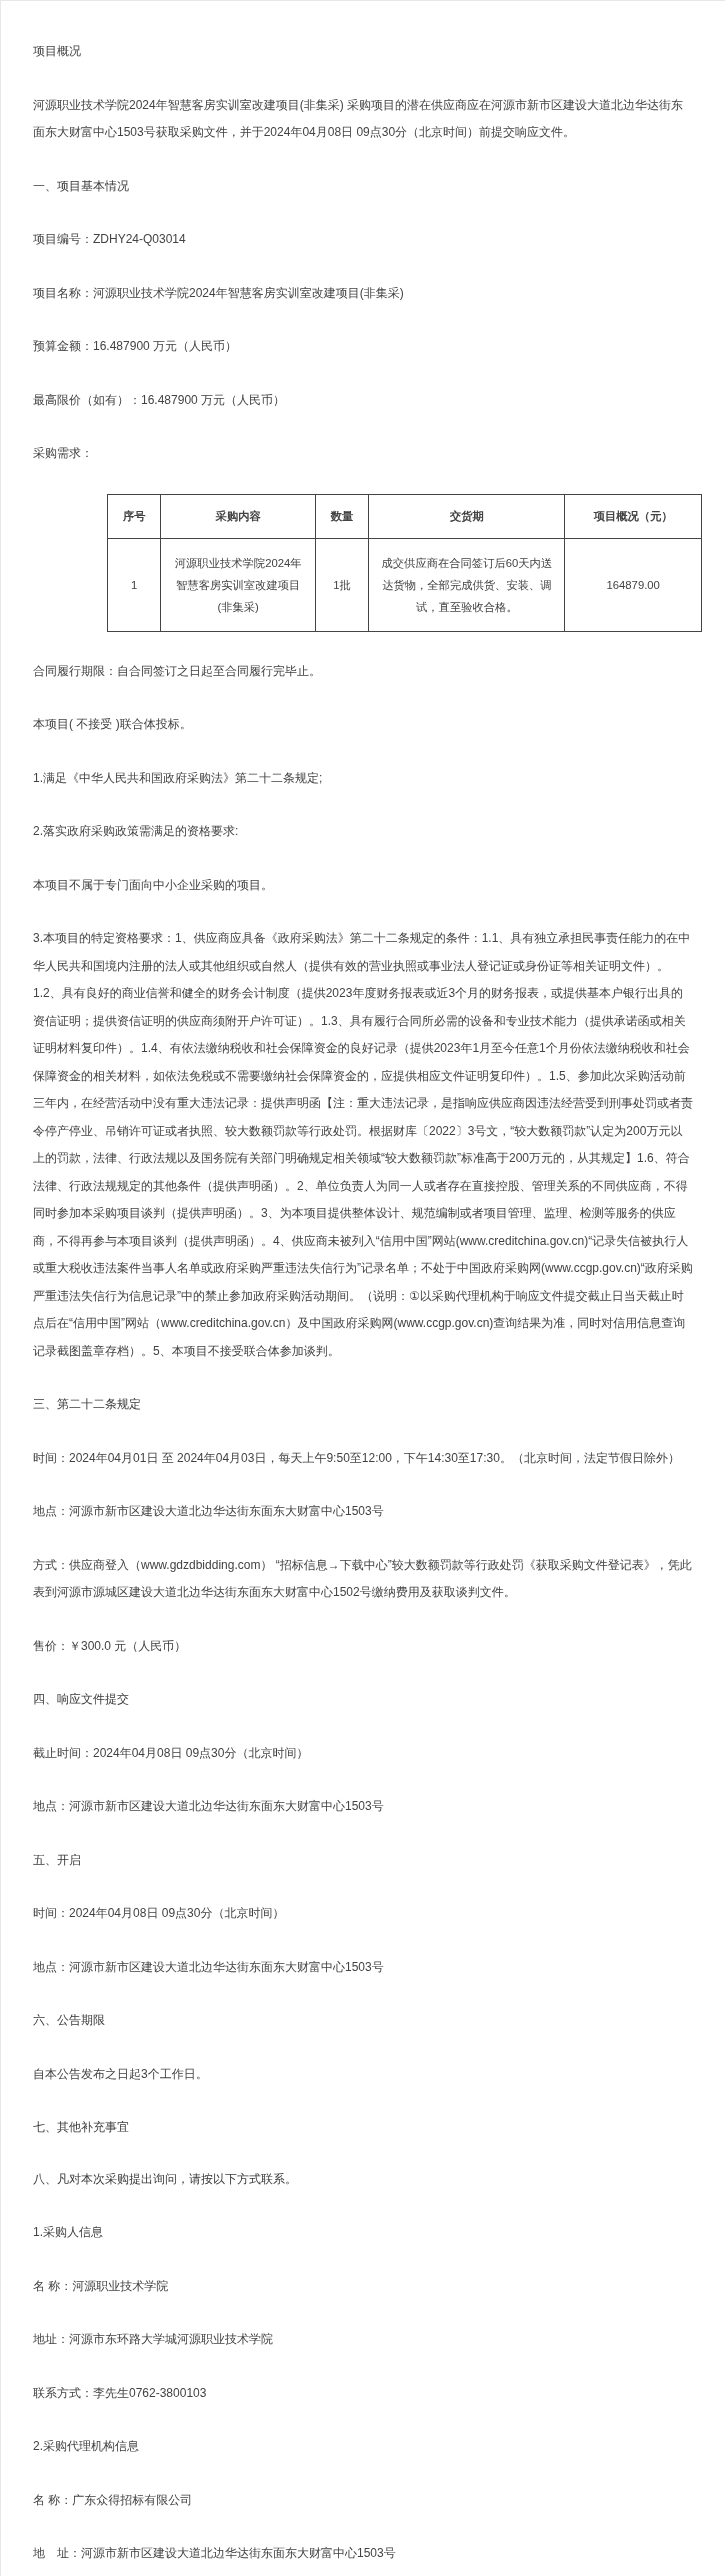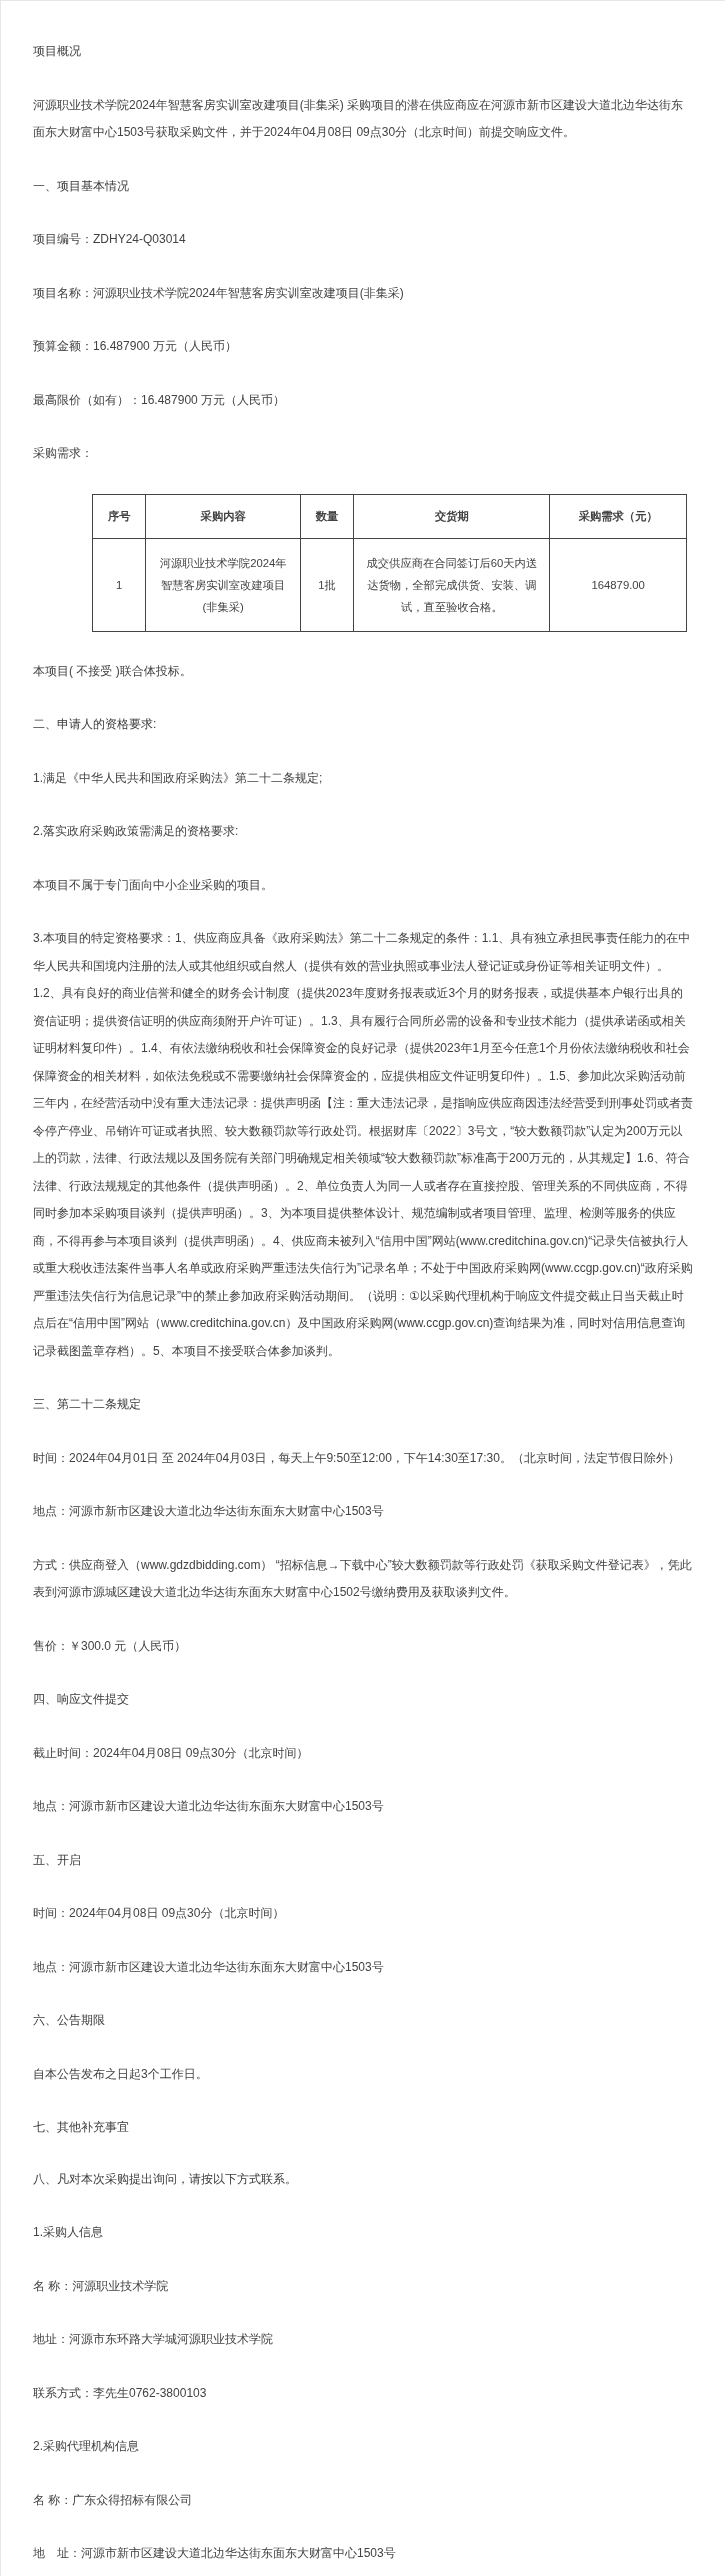--- a/index.html
+++ b/index.html
@@ -19,21 +19,21 @@
   .sec-heading {
     font-size: 12px;
     font-weight: 400;
     color: #3a3a3a;
     margin: 24px 0 19.4px 0;
     line-height: 27.5px;
   }
   table.demand {
     border-collapse: collapse;
     width: 595px;
-    margin: 21px 0 21px 59px;
+    margin: 21px 0 21px 74px;
     table-layout: fixed;
   }
   table.demand th, table.demand td {
     border: 0.8px solid #444444;
     text-align: center;
     vertical-align: middle;
     font-size: 11.3px;
     line-height: 22px;
     padding: 8px 8px;
     color: #424242;
@@ -69,37 +69,37 @@
         <col class="col-qty">
         <col class="col-delivery">
         <col class="col-budget">
     </colgroup>
     <thead>
       <tr>
         <th>序号</th>
         <th>采购内容</th>
         <th>数量</th>
         <th>交货期</th>
-        <th>采购需求（元）</th>
+        <th>项目概况（元）</th>
       </tr>
     </thead>
     <tbody>
       <tr>
         <td>1</td>
         <td>河源职业技术学院2024年智慧客房实训室改建项目(非集采)</td>
         <td>1批</td>
         <td>成交供应商在合同签订后60天内送达货物，全部完成供货、安装、调试，直至验收合格。</td>
         <td>164879.00</td>
       </tr>
     </tbody>
   </table>
 
+  <p class="para">合同履行期限：自合同签订之日起至合同履行完毕止。</p>
   <p class="para">本项目( 不接受 )联合体投标。</p>
 
-  <div class="sec-heading">二、申请人的资格要求:</div>
   <p class="para">1.满足《中华人民共和国政府采购法》第二十二条规定;</p>
   <p class="para">2.落实政府采购政策需满足的资格要求:</p>
   <p class="para">本项目不属于专门面向中小企业采购的项目。</p>
   <p class="para">3.本项目的特定资格要求：1、供应商应具备《政府采购法》第二十二条规定的条件：1.1、具有独立承担民事责任能力的在中华人民共和国境内注册的法人或其他组织或自然人（提供有效的营业执照或事业法人登记证或身份证等相关证明文件）。1.2、具有良好的商业信誉和健全的财务会计制度（提供2023年度财务报表或近3个月的财务报表，或提供基本户银行出具的资信证明；提供资信证明的供应商须附开户许可证）。1.3、具有履行合同所必需的设备和专业技术能力（提供承诺函或相关证明材料复印件）。1.4、有依法缴纳税收和社会保障资金的良好记录（提供2023年1月至今任意1个月份依法缴纳税收和社会保障资金的相关材料，如依法免税或不需要缴纳社会保障资金的，应提供相应文件证明复印件）。1.5、参加此次采购活动前三年内，在经营活动中没有重大违法记录：提供声明函【注：重大违法记录，是指响应供应商因违法经营受到刑事处罚或者责令停产停业、吊销许可证或者执照、较大数额罚款等行政处罚。根据财库〔2022〕3号文，“较大数额罚款”认定为200万元以上的罚款，法律、行政法规以及国务院有关部门明确规定相关领域“较大数额罚款”标准高于200万元的，从其规定】1.6、符合法律、行政法规规定的其他条件（提供声明函）。2、单位负责人为同一人或者存在直接控股、管理关系的不同供应商，不得同时参加本采购项目谈判（提供声明函）。3、为本项目提供整体设计、规范编制或者项目管理、监理、检测等服务的供应商，不得再参与本项目谈判（提供声明函）。4、供应商未被列入“信用中国”网站(www.creditchina.gov.cn)“记录失信被执行人或重大税收违法案件当事人名单或政府采购严重违法失信行为”记录名单；不处于中国政府采购网(www.ccgp.gov.cn)“政府采购严重违法失信行为信息记录”中的禁止参加政府采购活动期间。（说明：①以采购代理机构于响应文件提交截止日当天截止时点后在“信用中国”网站（www.creditchina.gov.cn）及中国政府采购网(www.ccgp.gov.cn)查询结果为准，同时对信用信息查询记录截图盖章存档）。5、本项目不接受联合体参加谈判。</p>
 
   <div class="sec-heading">三、第二十二条规定</div>
   <p class="para">时间：2024年04月01日 至 2024年04月03日，每天上午9:50至12:00，下午14:30至17:30。（北京时间，法定节假日除外）</p>
   <p class="para">地点：河源市新市区建设大道北边华达街东面东大财富中心1503号</p>
   <p class="para">方式：供应商登入（www.gdzdbidding.com） “招标信息→下载中心”较大数额罚款等行政处罚《获取采购文件登记表》，凭此表到河源市源城区建设大道北边华达街东面东大财富中心1502号缴纳费用及获取谈判文件。</p>
   <p class="para">售价：￥300.0 元（人民币）</p>

